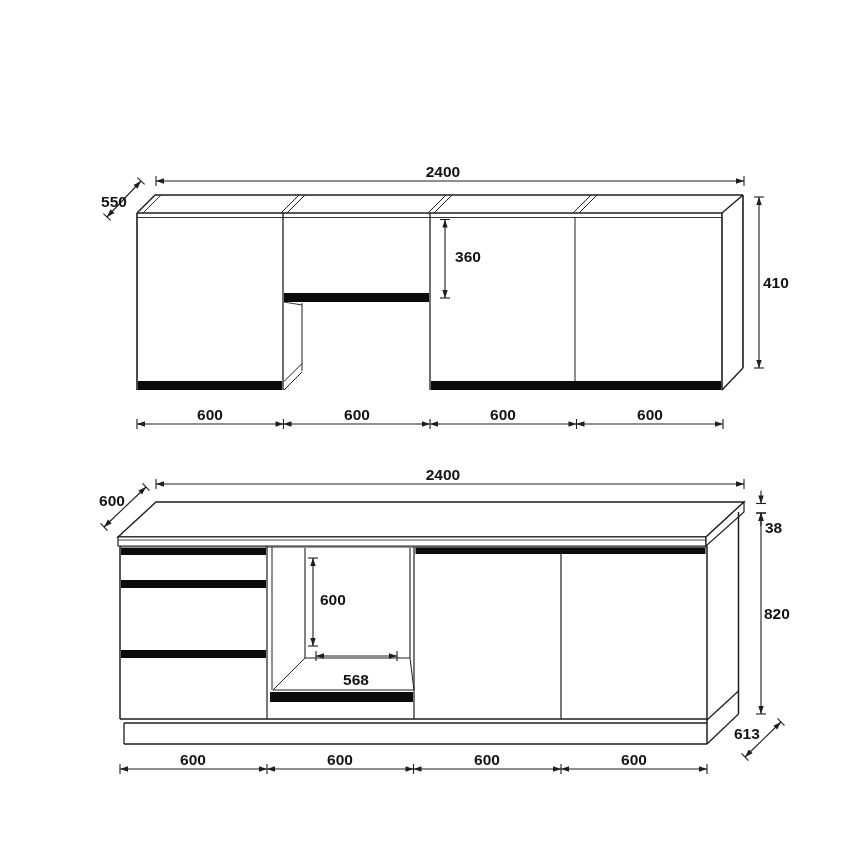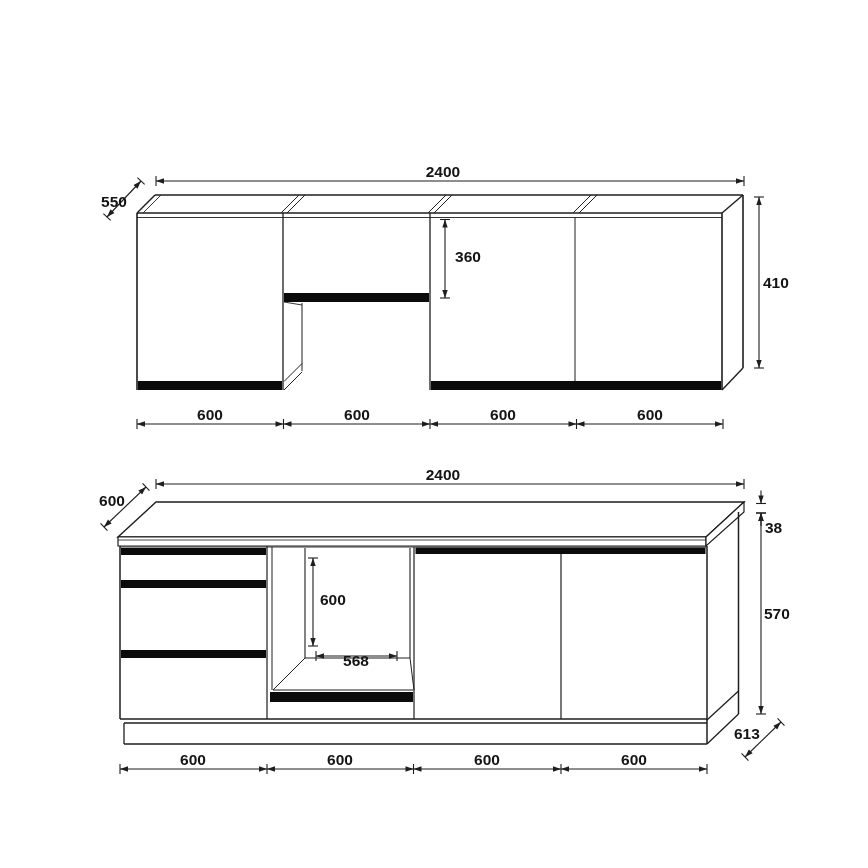--- a/index.html
+++ b/index.html
@@ -179,21 +179,21 @@
   <div class="dim-label l" style="left:448px;top:248px;width:40px;text-align:center;">360</div>
   <div class="dim-label l" style="left:763px;top:274px;width:40px;">410</div>
   <div class="dim-label c" style="left:180px;top:406px;width:60px;">600</div>
   <div class="dim-label c" style="left:327px;top:406px;width:60px;">600</div>
   <div class="dim-label c" style="left:473px;top:406px;width:60px;">600</div>
   <div class="dim-label c" style="left:620px;top:406px;width:60px;">600</div>
 
   <div class="dim-label c" style="left:406px;top:466px;width:74px;">2400</div>
   <div class="dim-label c" style="left:92px;top:492px;width:40px;">600</div>
   <div class="dim-label l" style="left:765px;top:499px;width:32px;margin-top:20px;">38</div>
-  <div class="dim-label l" style="left:764px;top:605px;width:40px;">570</div>
+  <div class="dim-label l" style="left:764px;top:605px;width:40px;">820</div>
   <div class="dim-label l" style="left:320px;top:591px;width:44px;">600</div>
-  <div class="dim-label c" style="left:330px;top:652px;width:52px;">568</div>
+  <div class="dim-label c" style="left:330px;top:671px;width:52px;">568</div>
   <div class="dim-label l" style="left:734px;top:725px;width:44px;">613</div>
   <div class="dim-label c" style="left:163px;top:751px;width:60px;">600</div>
   <div class="dim-label c" style="left:310px;top:751px;width:60px;">600</div>
   <div class="dim-label c" style="left:457px;top:751px;width:60px;">600</div>
   <div class="dim-label c" style="left:604px;top:751px;width:60px;">600</div>
 </div>
 
 </body></html>

